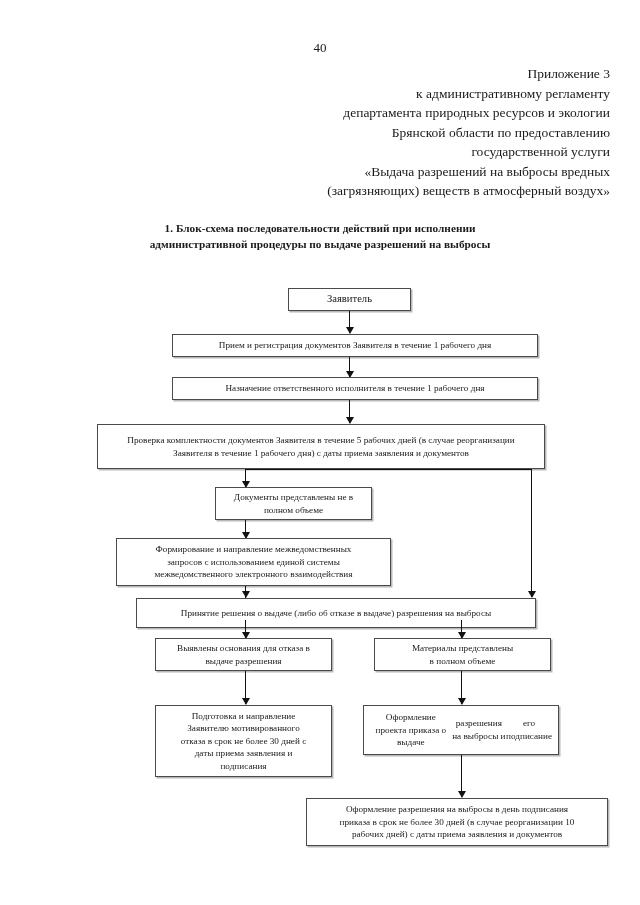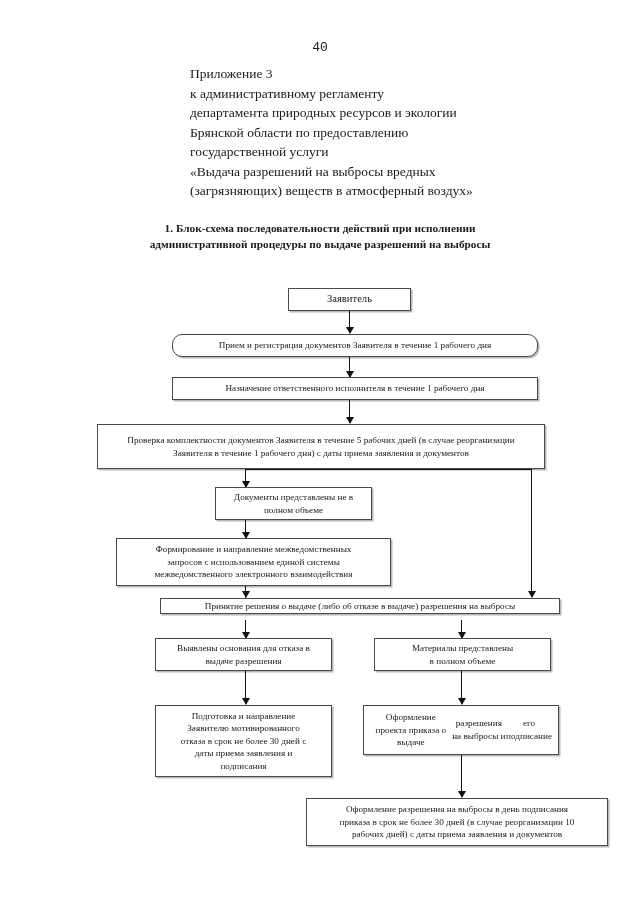--- a/index.html
+++ b/index.html
@@ -24,28 +24,28 @@
   }
 
   
   .page-number {
     position: absolute;
     top: 40px;
     left: 0;
     width: 640px;
     text-align: center;
     font-size: 13px;
-    font-family: Liberation Mono, monospace;
   }
 
   .appendix-block {
     position: absolute;
     top: 64px;
     left: 190px;
     width: 420px;
+    text-align: right;
     font-size: 13.5px;
     line-height: 19.5px;
   }
   .appendix-block div { white-space: nowrap; }
 
   .doc-title {
     position: absolute;
     top: 221px;
     left: 120px;
     width: 400px;
@@ -114,21 +114,21 @@
     <div>административной процедуры по выдаче разрешений на выбросы</div>
   </div>
 
   <div class="fc">
 
     <div class="node big" style="left:288px; top:288px; width:123px; height:23px;">Заявитель</div>
 
     <div class="vline" style="left:349px; top:311px; height:22px;"></div>
     <div class="arrowhead" style="left:345.5px; top:327px;"></div>
 
-    <div class="node" style="left:172px; top:334px; width:366px; height:23px;border-radius:10px;">Прием и регистрация документов Заявителя в течение 1 рабочего дня</div>
+    <div class="node" style="left:172px; top:334px; width:366px; height:23px;">Прием и регистрация документов Заявителя в течение 1 рабочего дня</div>
 
     <div class="vline" style="left:349px; top:357px; height:20px;"></div>
     <div class="arrowhead" style="left:345.5px; top:371px;"></div>
 
     <div class="node" style="left:172px; top:377px; width:366px; height:23px;">Назначение ответственного исполнителя в течение 1 рабочего дня</div>
 
     <div class="vline" style="left:349px; top:400px; height:23px;"></div>
     <div class="arrowhead" style="left:345.5px; top:417px;"></div>
 
     <div class="node" style="left:97px; top:424px; width:448px; height:45px; flex-direction:column;">
@@ -154,21 +154,21 @@
 
     <div class="node" style="left:116px; top:538px; width:275px; height:48px; flex-direction:column;">
       <div>Формирование и направление межведомственных</div>
       <div>запросов с использованием единой системы</div>
       <div>межведомственного  электронного взаимодействия</div>
     </div>
 
     <div class="vline" style="left:245px; top:586px; height:16px;"></div>
     <div class="arrowhead" style="left:241.5px; top:591px;"></div>
 
-    <div class="node" style="left:160px; top:598px; width:400px; height:16px;">Принятие решения о выдаче (либо об отказе в выдаче) разрешения на выбросы</div>
+    <div class="node" style="left:136px; top:598px; width:400px; height:30px;">Принятие решения о выдаче (либо об отказе в выдаче) разрешения на выбросы</div>
 
     <div class="vline" style="left:245px; top:620px; height:18px;"></div>
     <div class="arrowhead" style="left:241.5px; top:632px;"></div>
 
     <div class="vline" style="left:461px; top:620px; height:18px;"></div>
     <div class="arrowhead" style="left:457.5px; top:632px;"></div>
 
     <div class="node" style="left:155px; top:638px; width:177px; height:33px; flex-direction:column;">
       <div>Выявлены основания для отказа в</div>
       <div>выдаче разрешения</div>

